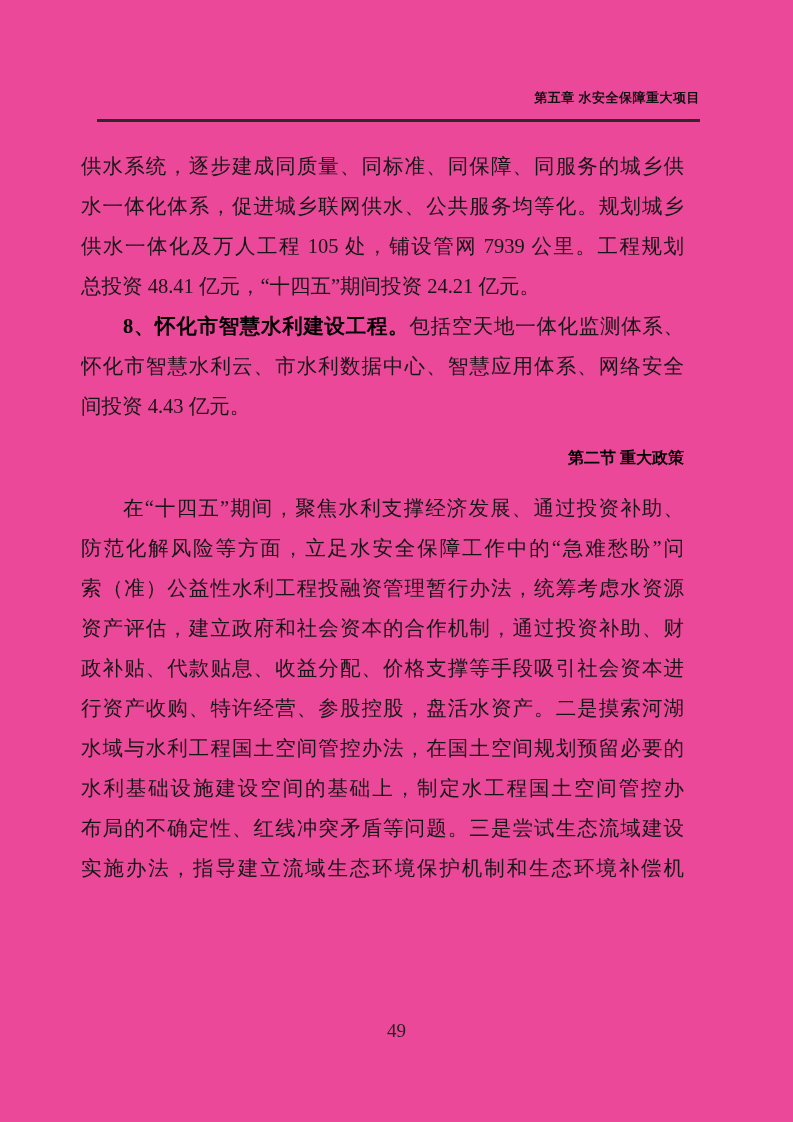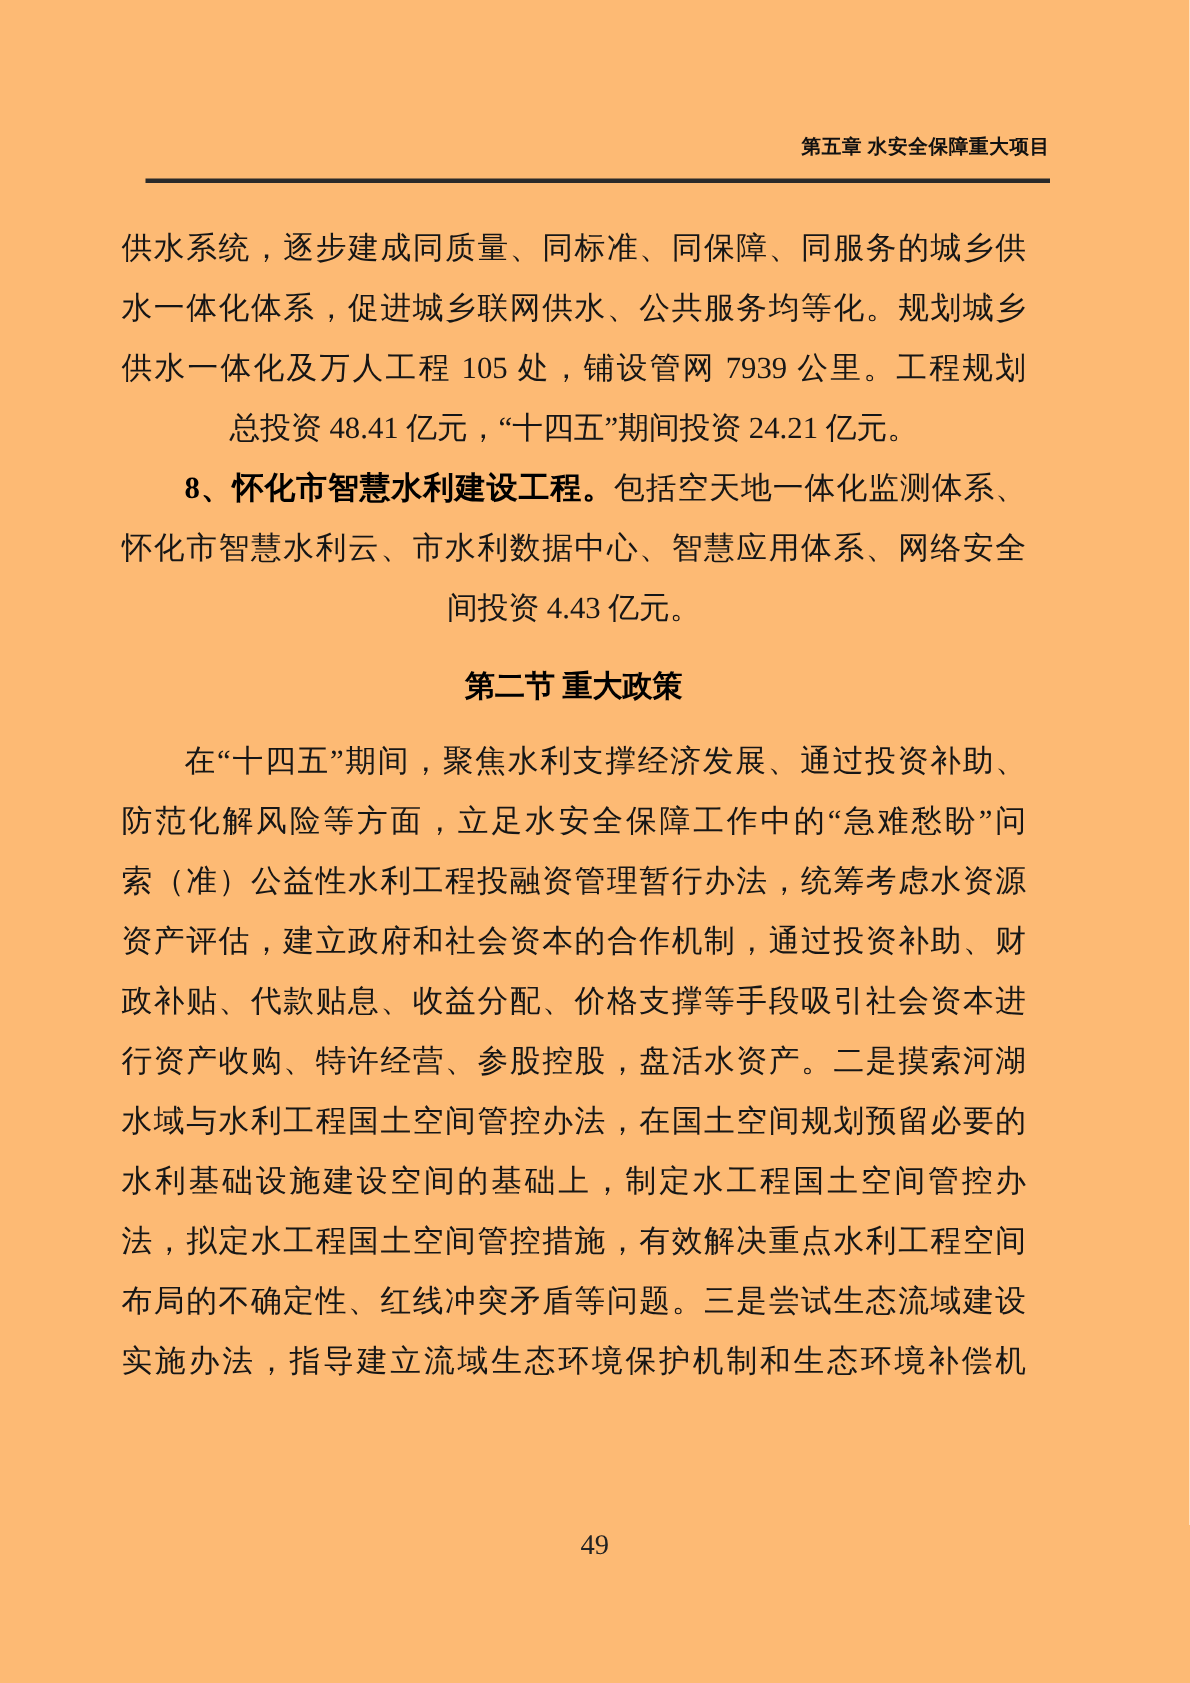--- a/index.html
+++ b/index.html
@@ -1,20 +1,20 @@
 <!DOCTYPE html>
 <html><head>
 <meta charset="utf-8">
 <style>
   html, body { margin: 0; padding: 0; background: #ffffff; }
   .page {
     position: relative;
     width: 793px;
     height: 1122px;
-    background: #fdba74;
+    background: #ec4899;
     font-family: "Liberation Serif", "DejaVu Serif", serif;
     color: #161616;
     overflow: hidden;
     margin: 0 auto;
   }
   .running-header {
     position: absolute;
     top: 89px;
     left: 97px;
     width: 603px;
@@ -36,38 +36,38 @@
     position: absolute;
     top: 146px;
     left: 81px;
     width: 603px;
   }
   .paragraph { margin: 0; }
   .line {
     height: 40px;
     line-height: 40px;
     font-size: 20.5px;
-    text-align: center;
+    text-align: left;
     overflow: hidden;
     white-space: nowrap;
   }
   .line.j {
     white-space: normal;
     text-align: justify;
     text-align-last: justify;
   }
   .line.indent { padding-left: 42px; }
   .lead { font-weight: bold; color: #000; }
   .section-heading {
     height: 48px;
     line-height: 48px;
     margin-top: 8px;
     margin-bottom: 6px;
-    text-align: center;
-    font-size: 20px;
+    text-align: right;
+    font-size: 16px;
     font-weight: bold;
     color: #000;
   }
   .page-number {
     position: absolute;
     top: 1020px;
     left: 0;
     width: 100%;
     text-align: center;
     font-size: 19px;
@@ -96,20 +96,19 @@
       <div class="section-heading">第二节  重大政策</div>
       <div class="paragraph">
         <div class="line j indent">在“十四五”期间，聚焦水利支撑经济发展、通过投资补助、</div>
         <div class="line j">防范化解风险等方面，立足水安全保障工作中的“急难愁盼”问</div>
         <div class="line j">索（准）公益性水利工程投融资管理暂行办法，统筹考虑水资源</div>
         <div class="line j">资产评估，建立政府和社会资本的合作机制，通过投资补助、财</div>
         <div class="line j">政补贴、代款贴息、收益分配、价格支撑等手段吸引社会资本进</div>
         <div class="line j">行资产收购、特许经营、参股控股，盘活水资产。二是摸索河湖</div>
         <div class="line j">水域与水利工程国土空间管控办法，在国土空间规划预留必要的</div>
         <div class="line j">水利基础设施建设空间的基础上，制定水工程国土空间管控办</div>
-        <div class="line j">法，拟定水工程国土空间管控措施，有效解决重点水利工程空间</div>
         <div class="line j">布局的不确定性、红线冲突矛盾等问题。三是尝试生态流域建设</div>
         <div class="line j">实施办法，指导建立流域生态环境保护机制和生态环境补偿机</div>
       </div>
     </div>
 
   <div class="page-number">49</div>
 </div>
 
 </body></html>

